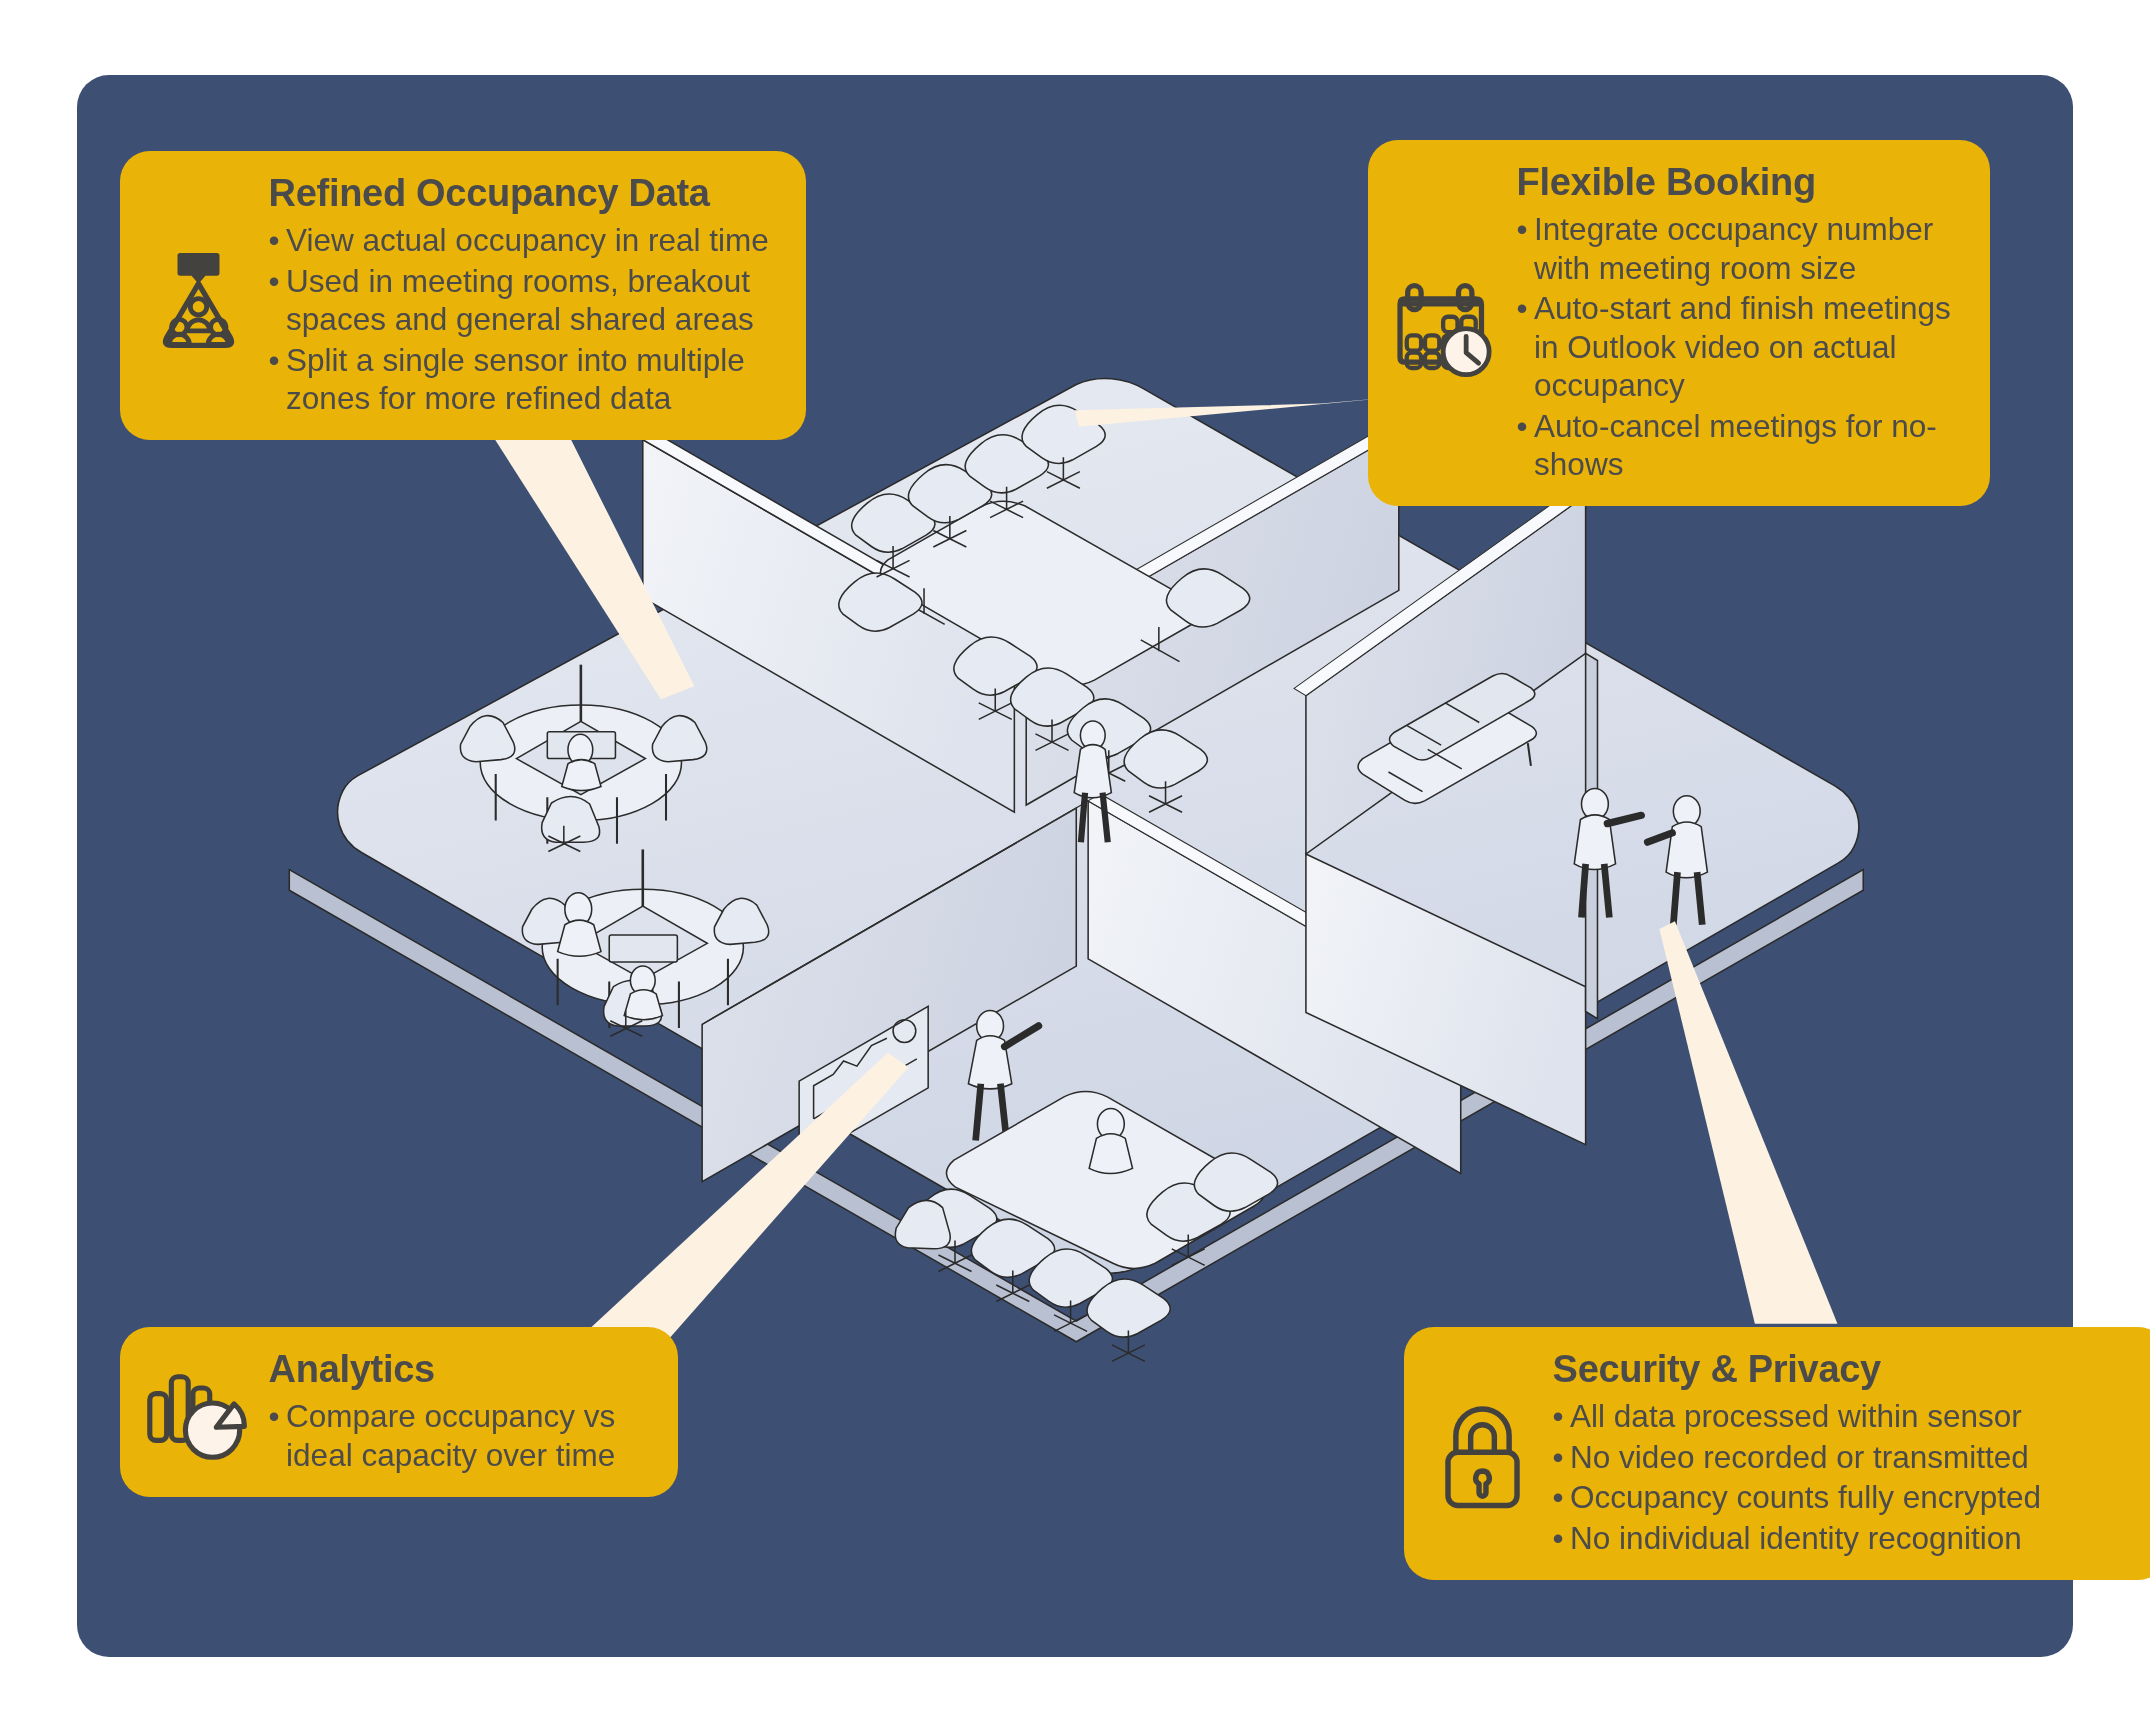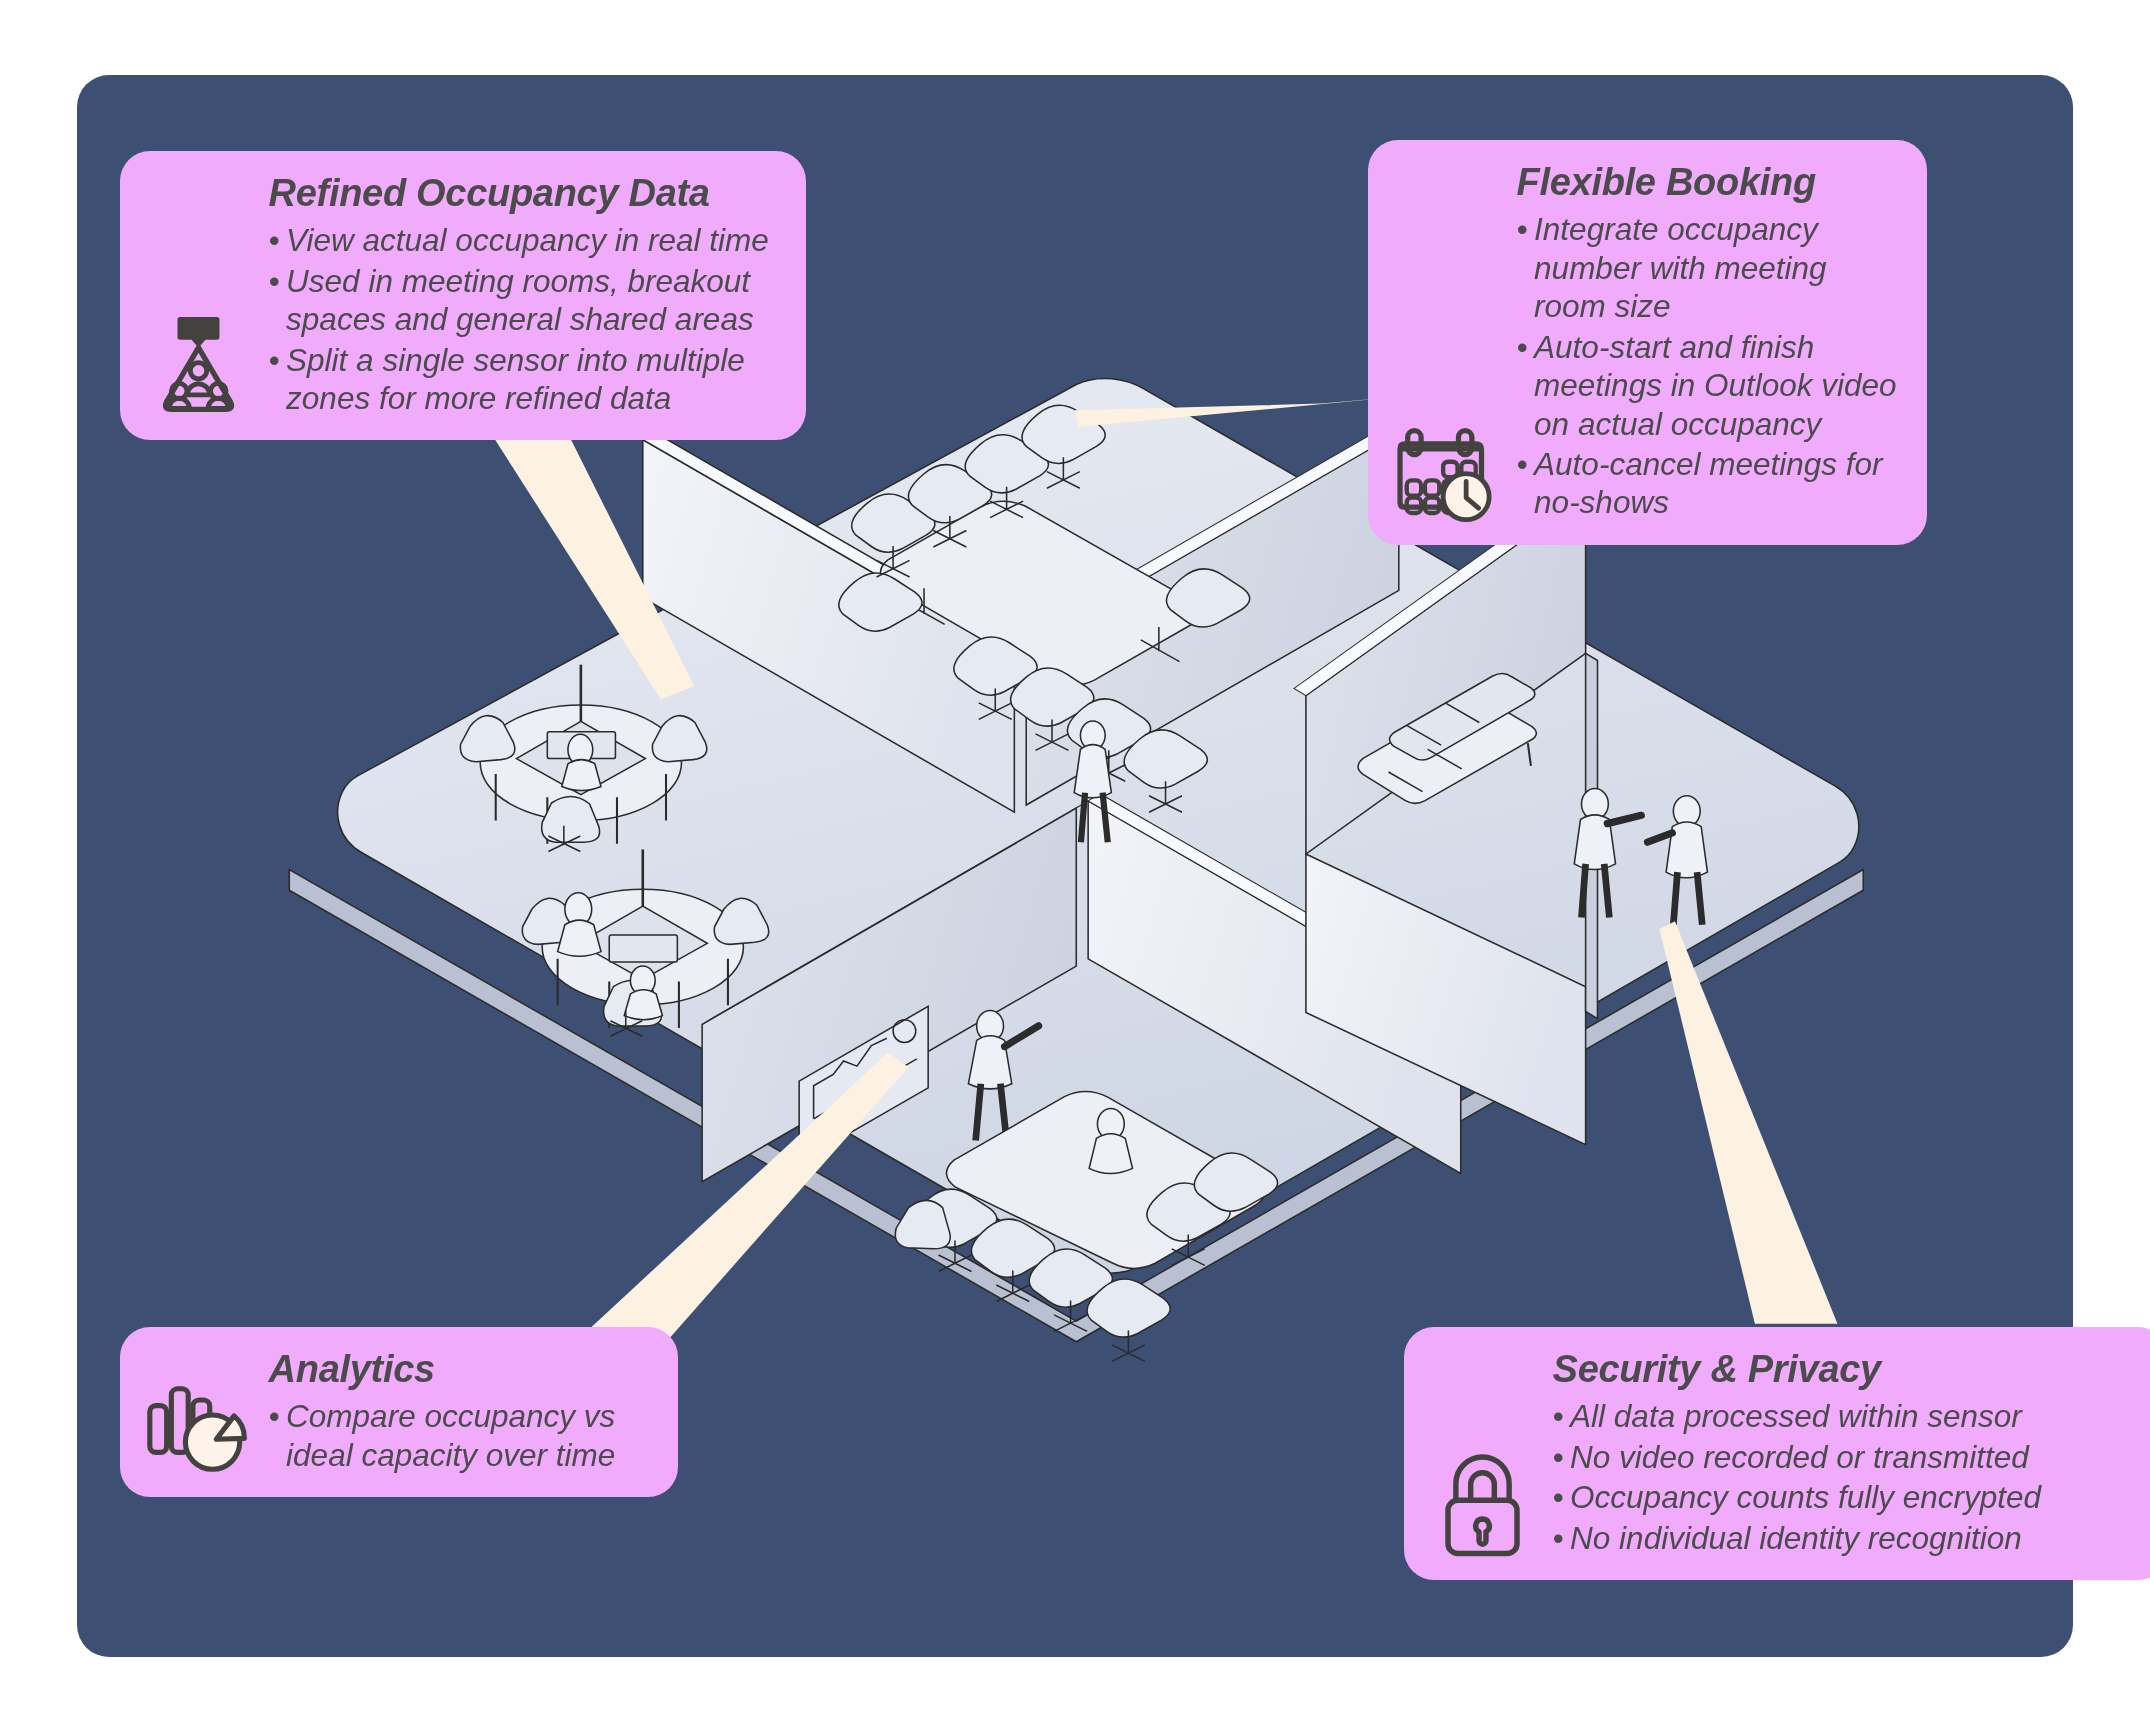--- a/index.html
+++ b/index.html
@@ -7,37 +7,37 @@
        font-family:"Liberation Sans",sans-serif;}
 
   #stage{position:absolute;left:0;top:0;width:2151px;height:1720px;}
 
   .panel{position:absolute;left:77px;top:75px;width:1996px;height:1582px;
          background:#3d5073;border-radius:32px;}
 
   .scene{position:absolute;left:0;top:0;width:2151px;height:1720px;}
 
   
-  .card{position:absolute;background:#f0abfc;border-radius:30px;
+  .card{position:absolute;background:#eab308;border-radius:30px;
         box-sizing:border-box;padding:23px 27px 20.6px 27px;
-        display:flex;flex-direction:row;align-items:flex-end;gap:18.6px;font-style:italic;}
+        display:flex;flex-direction:row;align-items:center;gap:18.6px;}
   .card .ic{flex:0 0 auto;width:103px;display:flex;justify-content:center;
             align-items:flex-start;padding-top:7.2px;}
   .card .body{flex:1 1 auto;min-width:0;}
   .card h2{margin:0 0 9.3px 0;font-size:38px;line-height:1.0;
            font-weight:700;color:#4b4b4b;letter-spacing:-0.3px;
            font-family:"Liberation Sans",sans-serif;}
   .card ul{margin:0;padding:0;list-style:none;}
   .card li{font-size:31.5px;line-height:1.22;color:#4b4b4b;
            margin:0 0 2.1px 0;padding-left:17.5px;text-indent:-17.5px;
            font-family:"Liberation Sans",sans-serif;}
   .card li .bl{display:inline-block;width:17.5px;text-indent:0;}
 
   #card-refined  {left:120px; top:151px;  width:686px;}
-  #card-booking  {left:1368px;top:140px;  width:559px;}
+  #card-booking  {left:1368px;top:140px;  width:622px;}
   #card-analytics{left:120px; top:1327px; width:558px;}
   #card-security {left:1404px;top:1327px; width:764px;}
 
   svg{display:block;overflow:visible;}
 </style>
 </head>
 <body>
 
 <div id="stage">
 

